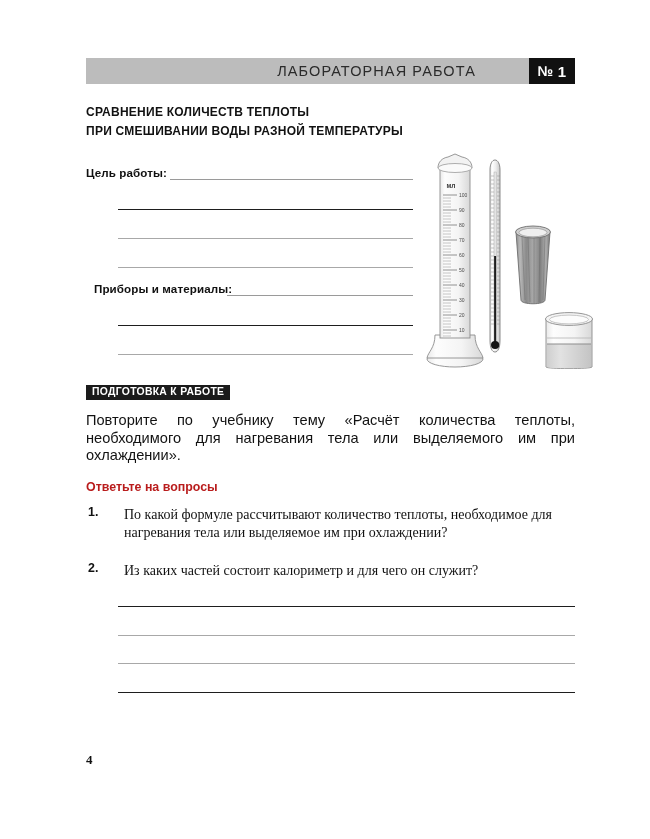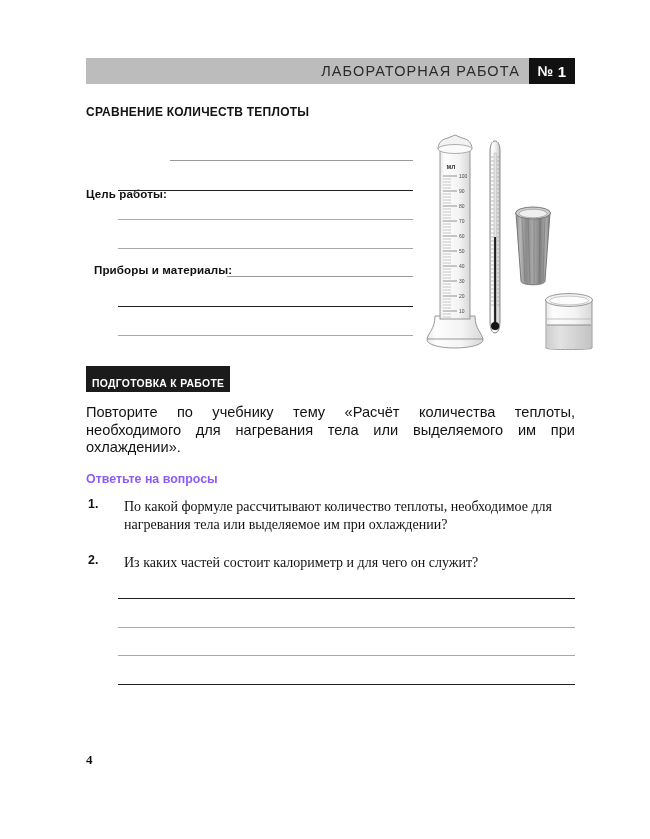--- a/index.html
+++ b/index.html
@@ -28,20 +28,21 @@
   }
 
   
   .hdr-bar {
     position: relative;
     height: 26px;
     background: #bcbcbc;
     display: flex;
     align-items: center;
     justify-content: flex-end;
+    gap: 44px;
   }
   .hdr-title {
     font-family: "Liberation Sans", sans-serif;
     font-size: 14.5px;
     font-weight: 400;
     letter-spacing: 1.1px;
     color: #2b2b2b;
     padding-right: 9px;
     white-space: nowrap;
   }
@@ -108,38 +109,38 @@
 
   
   .sec-tag {
     display: inline-block;
     background: #1b1b1b;
     color: #fff;
     font-family: "Liberation Sans", sans-serif;
     font-weight: bold;
     font-size: 10.4px;
     letter-spacing: 0.3px;
-    padding: 12px 6px 3px 6px;
+    padding: 1px 6px 3px 6px;
     margin-top: 6px;
   }
 
   .para {
     font-family: Liberation Sans, sans-serif;
     font-size: 14.6px;
     line-height: 17.6px;
     color: #121212;
     text-align: justify;
     margin-top: 12px;
   }
 
   .sub-head {
     font-family: "Liberation Sans", sans-serif;
     font-weight: bold;
     font-size: 12.4px;
-    color: #8b5cf6;
+    color: #b91c1c;
     margin-top: 15px;
   }
 
   .qlist { margin-top: 11px; }
   .qrow {
     position: relative;
     padding-left: 38px;
     margin-bottom: 19px;
   }
   .qnum {
@@ -194,26 +195,27 @@
       <div class="hdr-title">ЛАБОРАТОРНАЯ РАБОТА</div>
       <div class="hdr-badge">
         <span class="no">№</span>
           <span class="num">1</span>
       </div>
     </div>
 
     
     <div class="work-title">
       <div>СРАВНЕНИЕ КОЛИЧЕСТВ ТЕПЛОТЫ</div>
+      <div>ПРИ СМЕШИВАНИИ ВОДЫ РАЗНОЙ ТЕМПЕРАТУРЫ</div>
     </div>
 
     
     <div class="form-block">
 
-      <div class="flabel" style="left:0; top:2px;margin-top:40px;">Цель работы:</div>
+      <div class="flabel" style="left:0; top:2px;">Цель работы:</div>
       <div class="rule" style="left:84px; top:15px; width:243px;"></div>
       <div class="rule dark" style="left:32px; top:45px; width:295px;"></div>
       <div class="rule light" style="left:32px; top:74px; width:295px;"></div>
       <div class="rule light" style="left:32px; top:103px; width:295px;"></div>
 
       <div class="flabel" style="left:8px; top:118px;">Приборы и материалы:</div>
       <div class="rule" style="left:141px; top:131px; width:186px;"></div>
       <div class="rule dark" style="left:32px; top:161px; width:295px;"></div>
       <div class="rule light" style="left:32px; top:190px; width:295px;"></div>
 

